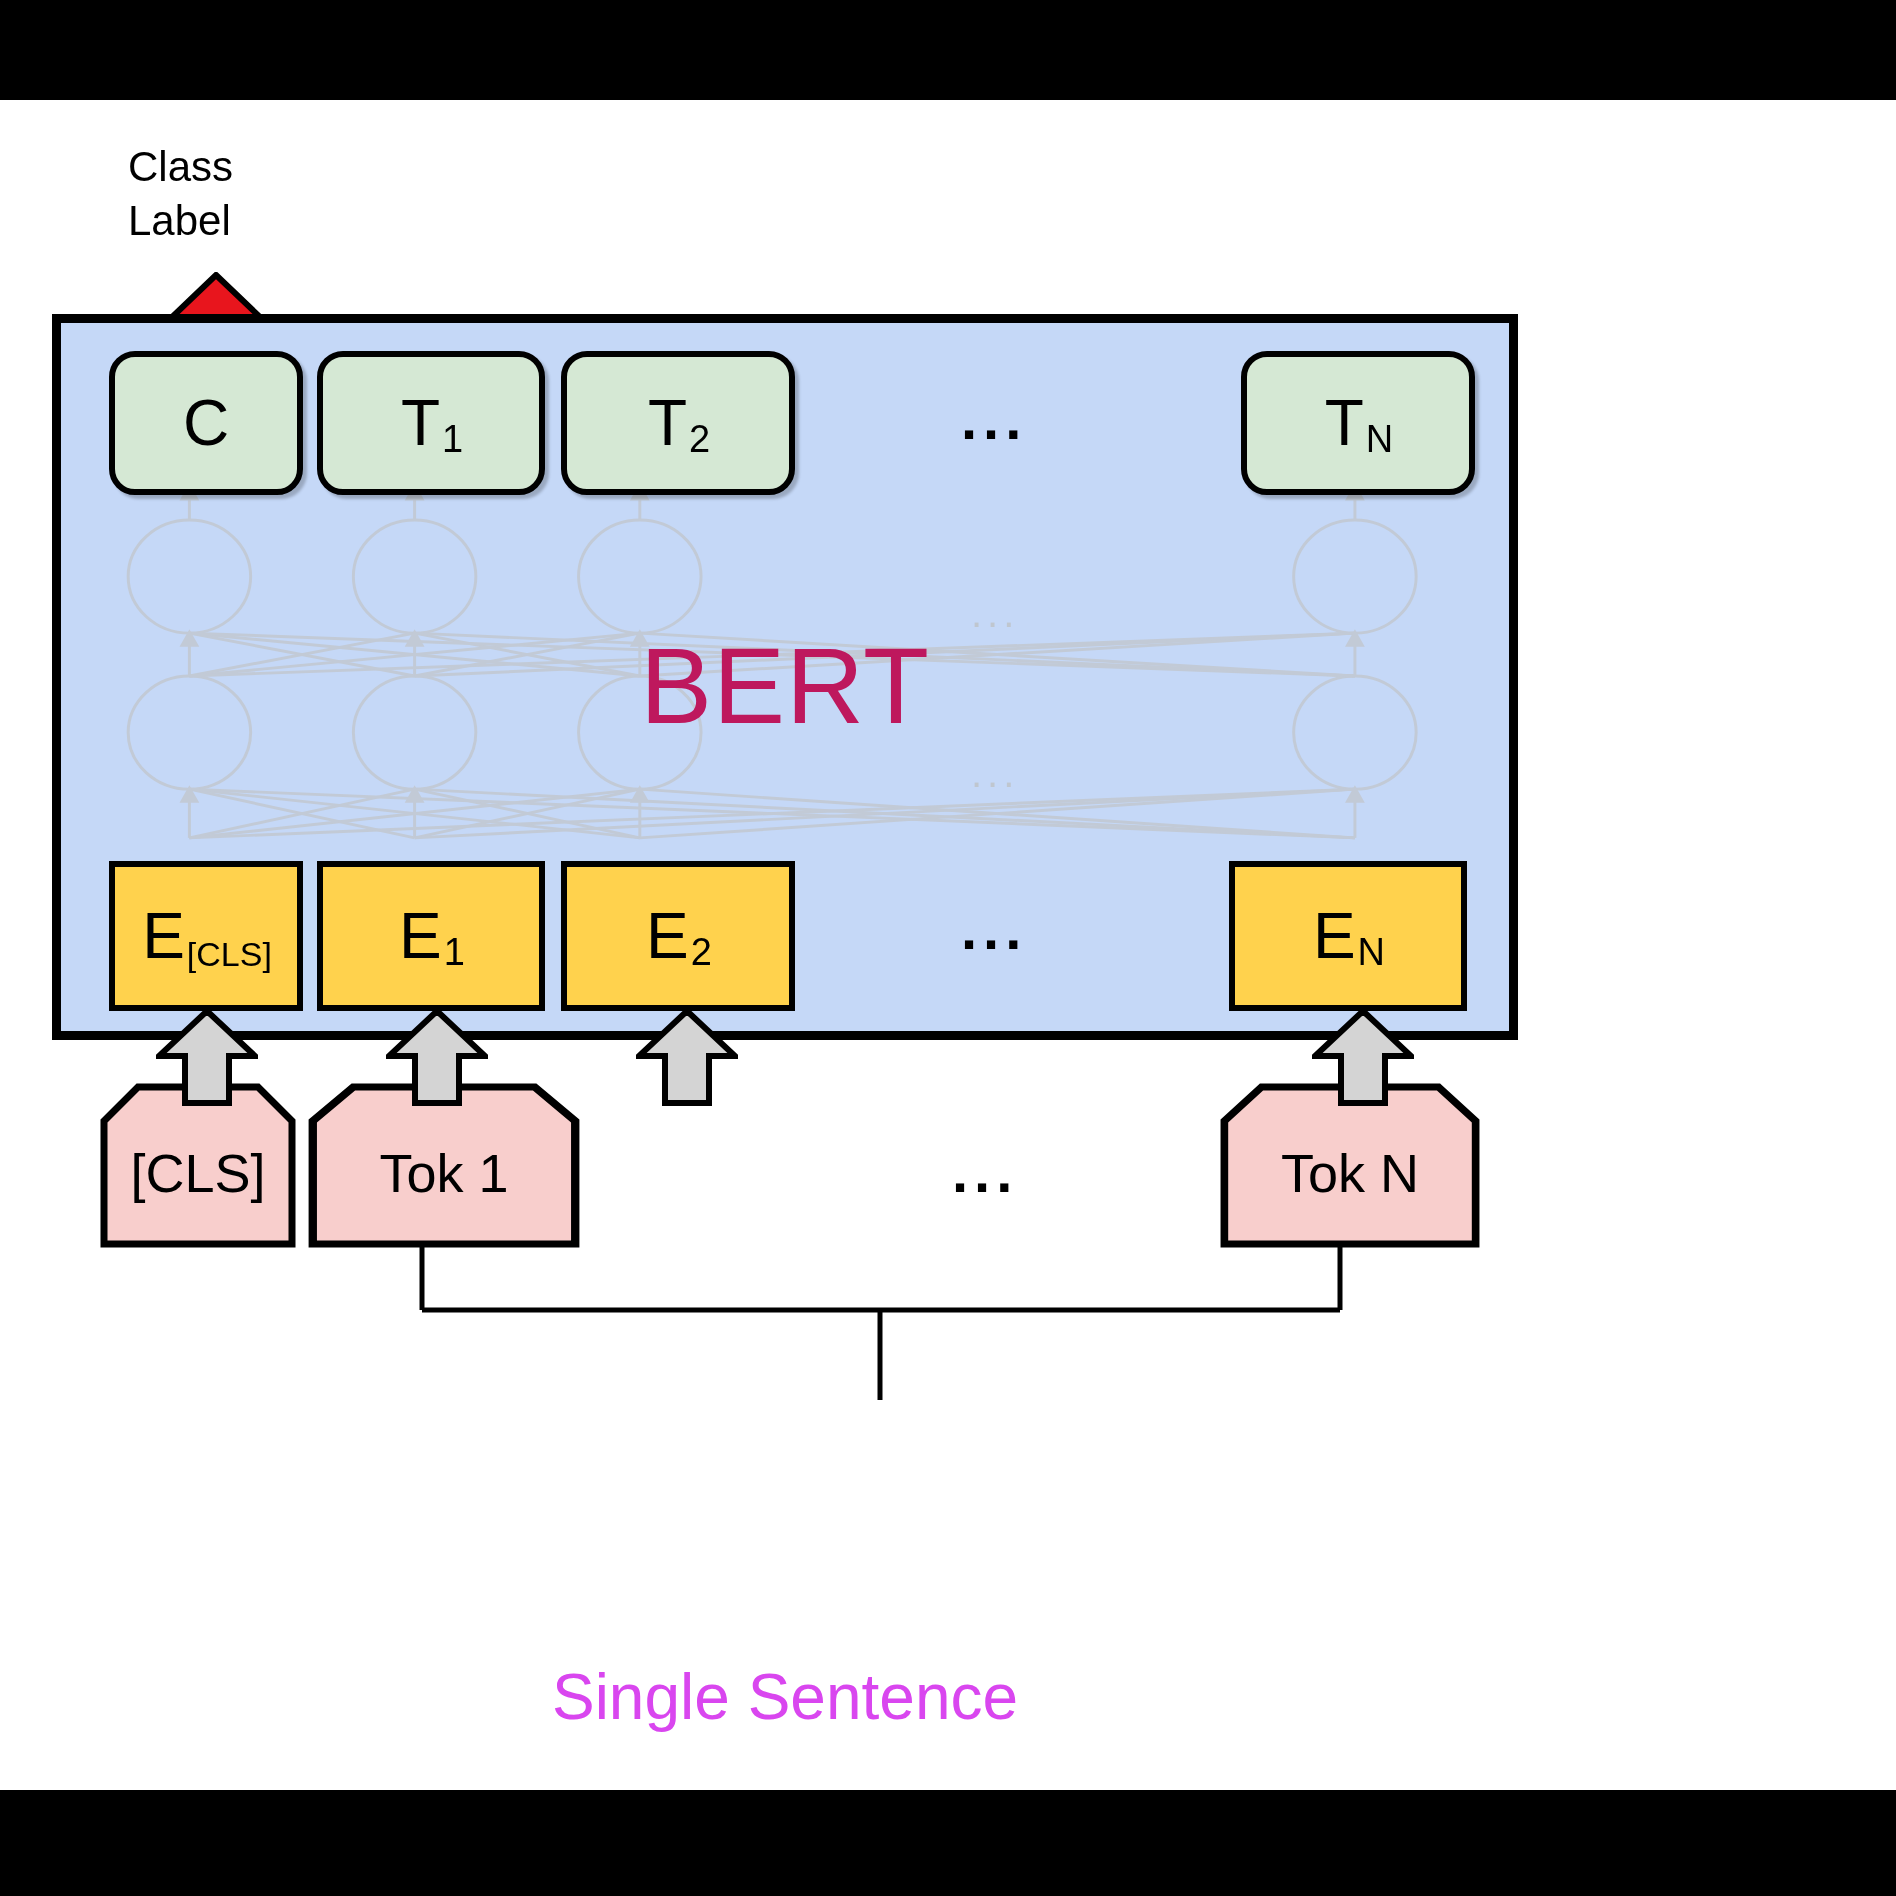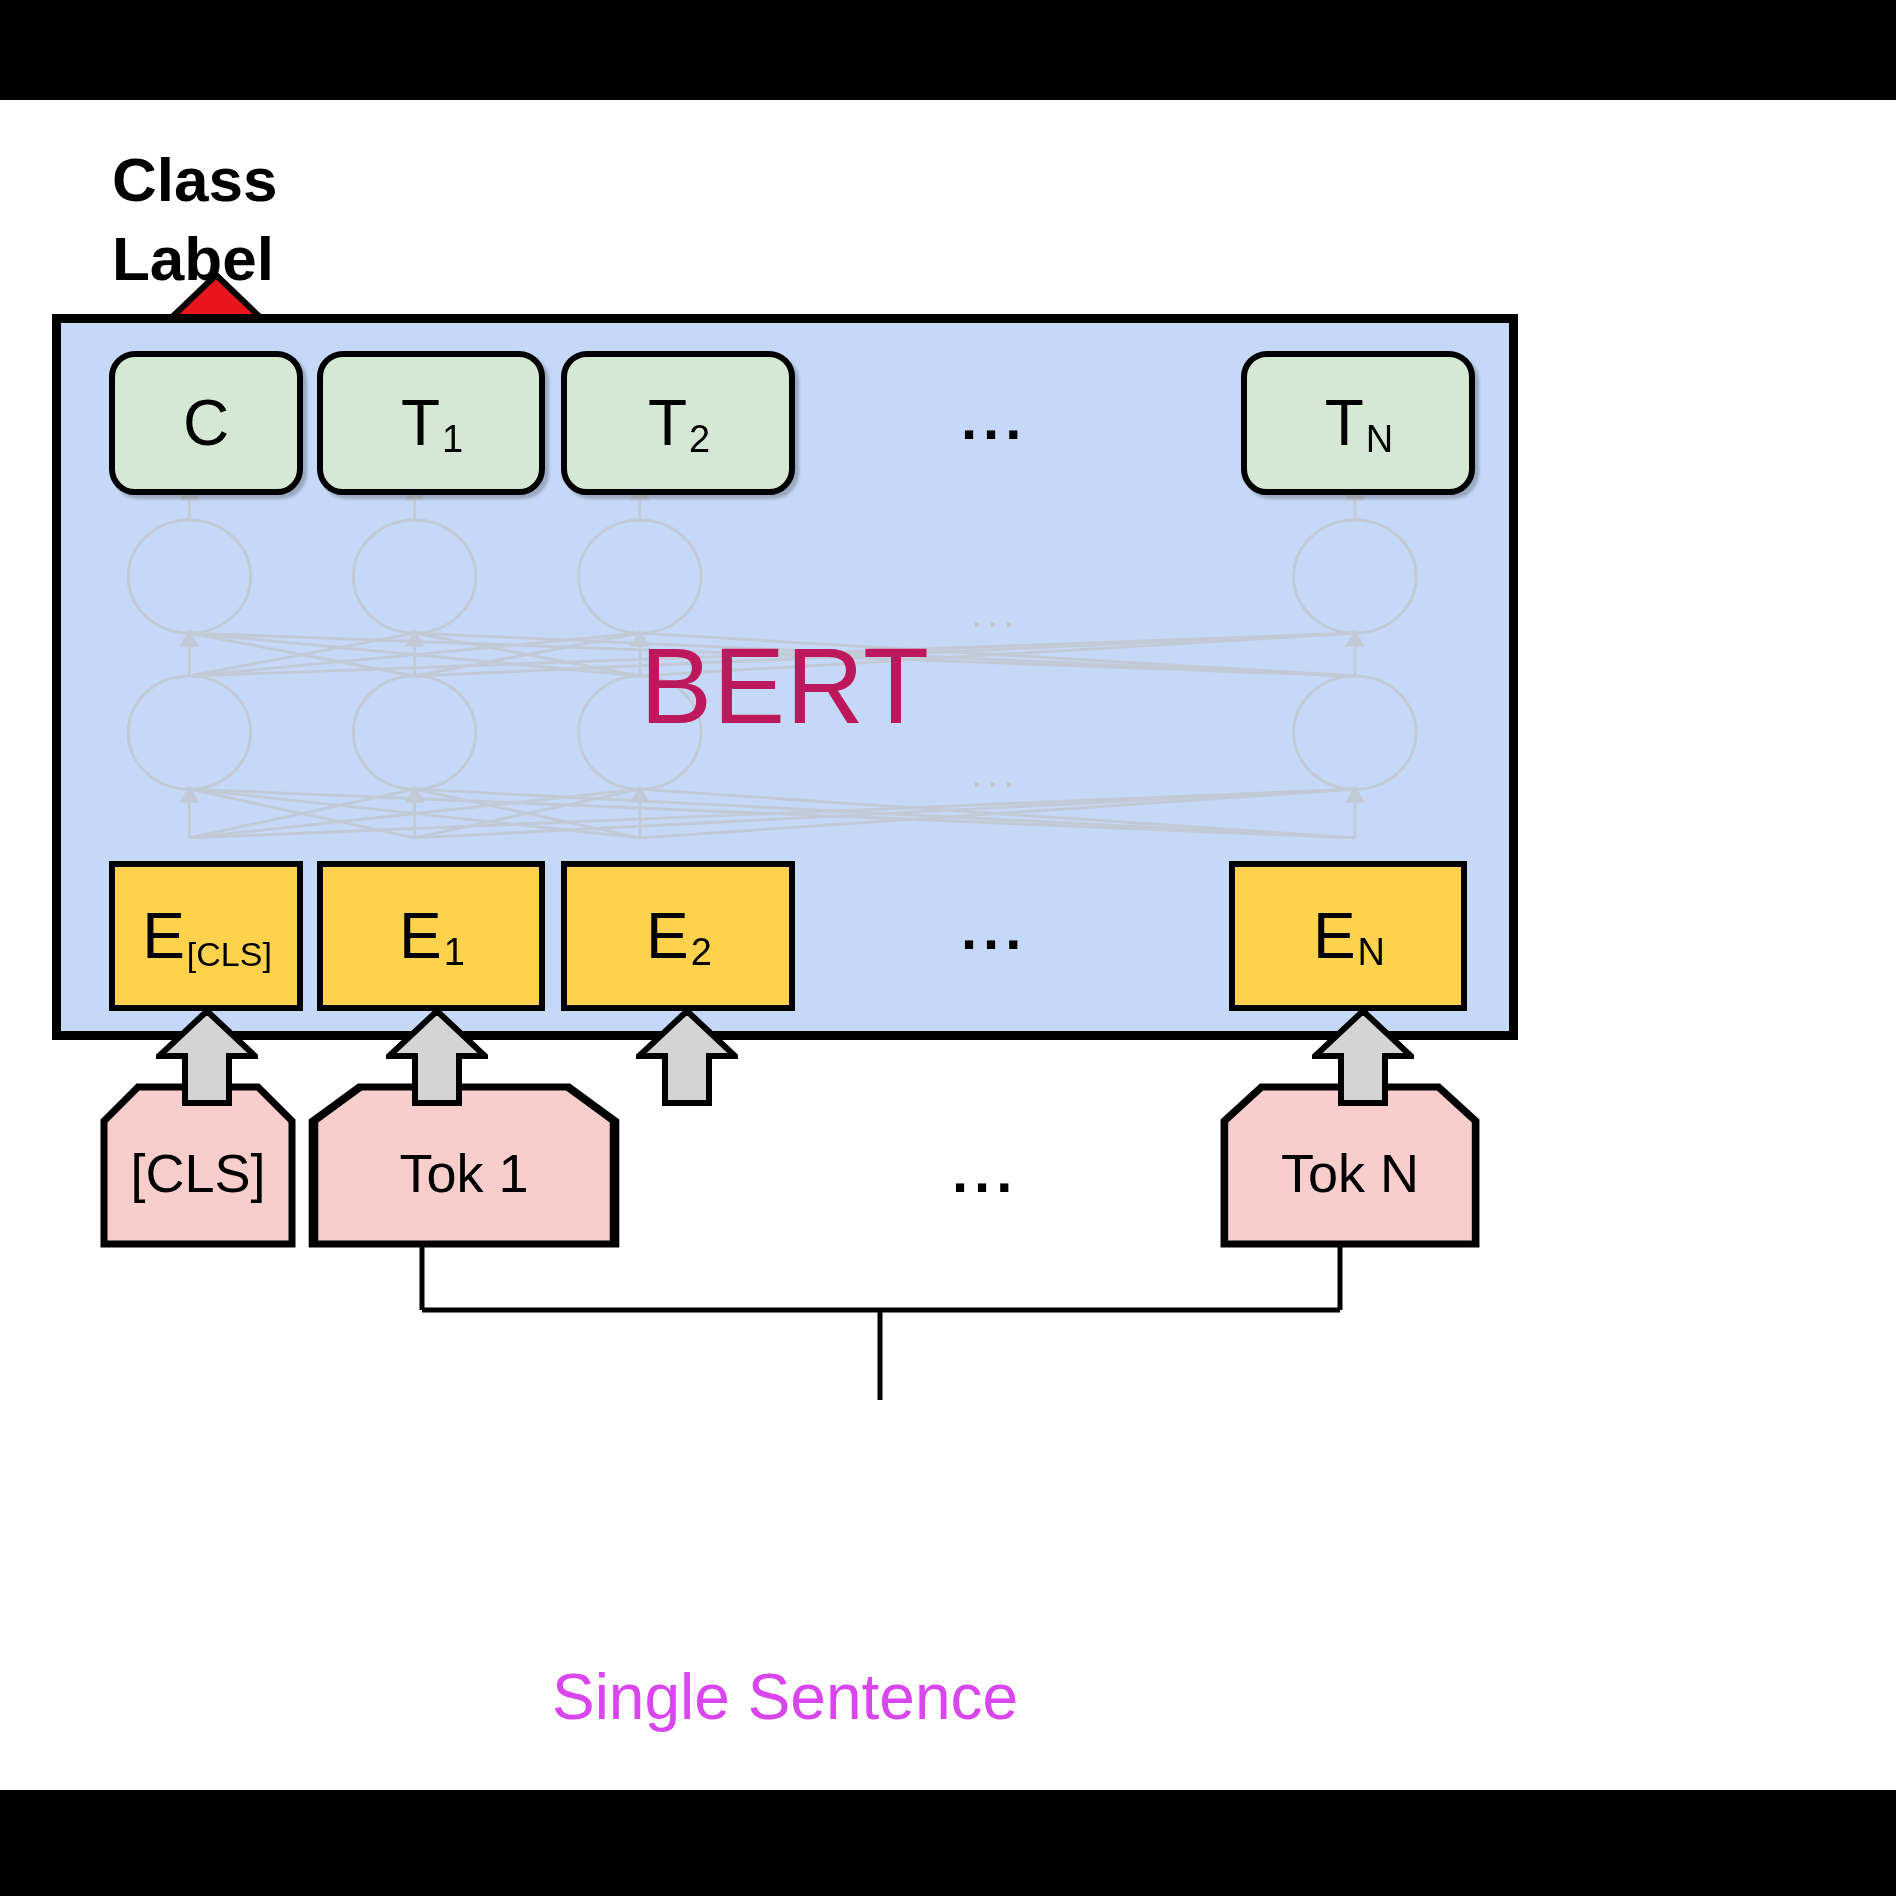--- a/index.html
+++ b/index.html
@@ -29,28 +29,27 @@
     left: 0;
     width: 1896px;
     background: #000000;
   }
   .letterbox.top { top: 0; height: 100px; }
   .letterbox.bottom { top: 1790px; height: 106px; }
 
   
   .class-label {
     position: absolute;
-    left: 112px;
+    left: 128px;
     top: 140px;
     width: 330px;
-    font-size: 62px;
+    font-size: 42px;
     line-height: 1.28;
     color: #000000;
     white-space: pre-line;
-    font-weight: bold;
   }
 
   
   .red-arrow {
     position: absolute;
     left: 168px;
     top: 272px;
     width: 96px;
     height: 82px;
   }
@@ -344,21 +343,21 @@
     <polygon points="51,3 99,48 73,48 73,95 29,95 29,48 3,48" fill="#d4d4d4" stroke="#000000" stroke-width="6" stroke-linejoin="miter"></polygon>
   </svg>
 
   <div class="tokbox" style="left:100px; top:1083px;">
     <svg class="shape" viewBox="0 0 196 165" preserveAspectRatio="none">
       <polygon points="4,38 38,4 158,4 192,38 192,161 4,161" fill="#f8cecc" stroke="#000000" stroke-width="7" stroke-linejoin="miter"></polygon>
     </svg>
     <div class="txt">[CLS]</div>
   </div>
 
-  <div class="tokbox" style="left:308px; top:1083px; width:272px;padding-left:40px;">
+  <div class="tokbox" style="left:308px; top:1083px; width:272px;">
     <svg class="shape" viewBox="0 0 228 165" preserveAspectRatio="none">
       <polygon points="4,38 38,4 190,4 224,38 224,161 4,161" fill="#f8cecc" stroke="#000000" stroke-width="7" stroke-linejoin="miter"></polygon>
     </svg>
     <div class="txt">Tok 1</div>
   </div>
 
 
   <div class="ellipsis-dark" style="left:952px; top:1138px;">...</div>
 
   <div class="tokbox" style="left:1220px; top:1083px; width:260px;">

